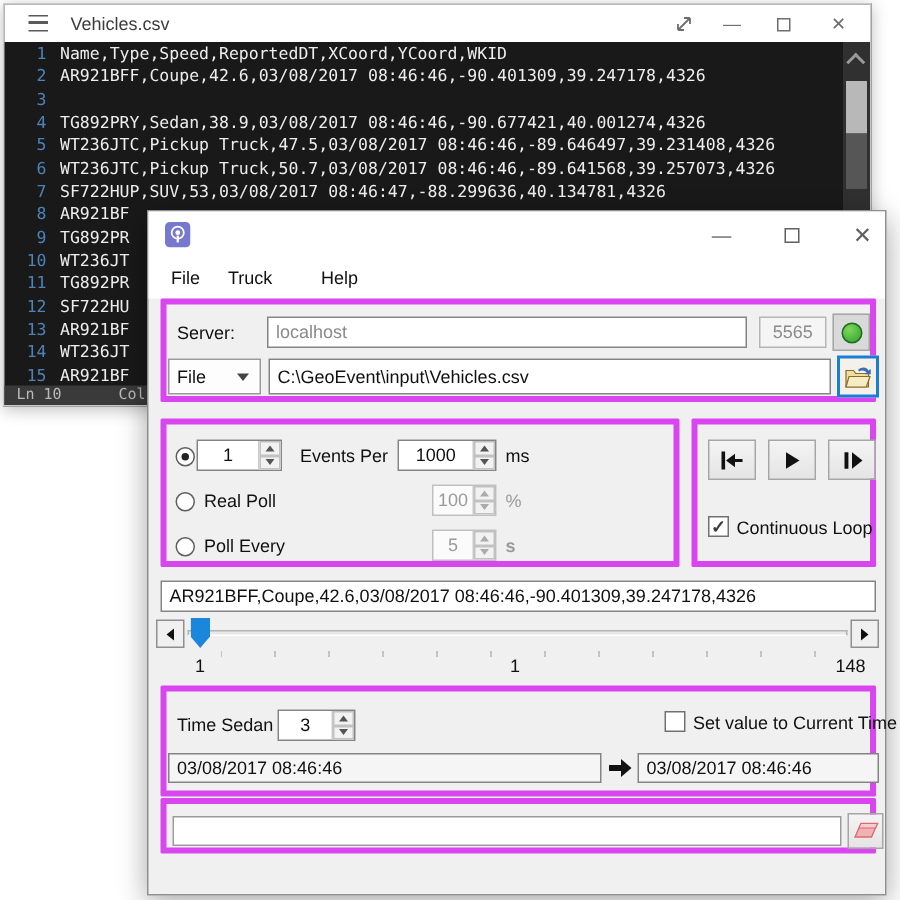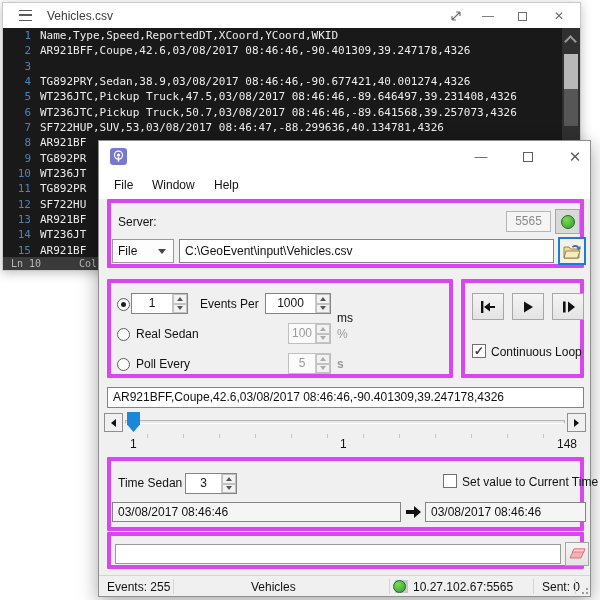--- a/index.html
+++ b/index.html
@@ -149,26 +149,27 @@
       </svg>
       <span class="sim-ctrl" style="left:366px;">—</span>
       <span class="sim-ctrl" style="left:413px;">
         <span style="width:10px;height:10px;border:1px solid #5f5f5f;display:block;"></span>
       </span>
       <span class="sim-ctrl" style="left:460px;font-size:15px;">✕</span>
     </div>
 
     <div class="sim-menubar">
       <span class="menu-item" style="left:15px;">File</span>
-      <span class="menu-item" style="left:53px;">Window</span>
+      <span class="menu-item" style="left:53px;">Truck</span>
       <span class="menu-item" style="left:115px;">Help</span>
     </div>
 
     <div class="groupbox" style="left:8px;top:58px;width:477px;height:69px;">
       <span class="lbl" style="left:7px;top:12px;">Server:</span>
+      <div class="tb gray-text" style="left:67px;top:8px;width:320px;height:21px;">localhost</div>
       <div class="tb gray-text readonly" style="left:395px;top:8px;width:45px;height:21px;text-align:center;padding-left:0;border-color:#b5b5b5;">5565</div>
       <div class="btn" style="left:444px;top:6px;width:25px;height:25px;background:#d9d9d9;">
         <span style="width:14px;height:14px;border-radius:50%;background:radial-gradient(circle at 35% 30%,#7fd957,#2f9e33);border:1px solid #1d6b22;"></span>
       </div>
       <div class="tb" style="left:1px;top:36px;width:62px;height:24px;background:#fdfdfd;border-color:#9a9a9a;line-height:22px;">
         <span>File</span>
         <span style="position:absolute;right:7px;top:9px;width:0;height:0;border-left:4px solid transparent;border-right:4px solid transparent;border-top:5px solid #444;"></span>
       </div>
       <div class="tb" style="left:68px;top:36px;width:375px;height:24px;line-height:22px;">C:\GeoEvent\input\Vehicles.csv</div>
       <div class="btn" style="left:447px;top:34px;width:28px;height:28px;border:2px solid #1a7fd4;background:#f4f1ea;">
@@ -198,24 +199,24 @@
         <span class="spin-val">1000</span>
         <span class="spin-btns">
           <span class="spin-b">
               <i class="tri-up"></i>
             </span>
           <span class="spin-b">
               <i class="tri-down"></i>
             </span>
         </span>
       </div>
-      <span class="lbl" style="left:226px;top:28px;">ms</span>
+      <span class="lbl" style="left:226px;top:14px;">ms</span>
 
       <span class="radio" style="left:6px;top:45px;"></span>
-      <span class="lbl" style="left:25px;top:44px;">Real Sedan</span>
+      <span class="lbl" style="left:25px;top:44px;">Real Poll</span>
       <div class="spin dis" style="left:177px;top:40px;width:43px;">
         <span class="spin-val">100</span>
         <span class="spin-btns">
           <span class="spin-b">
               <i class="tri-up"></i>
             </span>
           <span class="spin-b">
               <i class="tri-down"></i>
             </span>
         </span>
@@ -300,31 +301,14 @@
     <div class="groupbox" style="left:8px;top:391px;width:477px;height:37px;">
       <div class="tb" style="left:4px;top:8px;width:446px;height:20px;border-color:#9a9a9a;"></div>
       <div class="btn" style="left:454px;top:6px;width:24px;height:24px;">
         <svg width="17" height="12" viewBox="0 0 17 12">
           <polygon points="5,1 16,1 12,10 1,10" fill="#f2b1b5" stroke="#d96a70" stroke-width="0.9"></polygon>
           <polygon points="5,1 16,1 14.6,4 3.6,4" fill="#f8cdd0" stroke="#d96a70" stroke-width="0.7"></polygon>
         </svg>
       </div>
     </div>
 
-    <div class="sim-status">
-      <span class="st-text" style="left:8px;">Events: 255</span>
-      <span class="sep" style="left:74px;"></span>
-      <span class="st-text" style="left:152px;">Vehicles</span>
-      <span class="sep" style="left:290px;"></span>
-      <span class="abs" style="left:296px;top:4px;width:13px;height:13px;background:#c9c9c9;"></span>
-      <span class="abs" style="left:294px;top:4px;width:13px;height:13px;border-radius:50%;background:radial-gradient(circle at 35% 30%,#7fd957,#2f9e33);border:1px solid #1d6b22;"></span>
-      <span class="st-text" style="left:314px;">10.27.102.67:5565</span>
-      <span class="sep" style="left:434px;"></span>
-      <span class="st-text" style="left:443px;">Sent: 0</span>
-      <span class="sep" style="left:476px;"></span>
-      <span class="grip">
-        <i style="right:0;bottom:0;position:absolute;"></i>
-        <i style="right:4px;bottom:0;position:absolute;"></i>
-        <i style="right:0;bottom:4px;position:absolute;"></i>
-      </span>
-    </div>
   </div>
 </div>
 
 </body></html>

